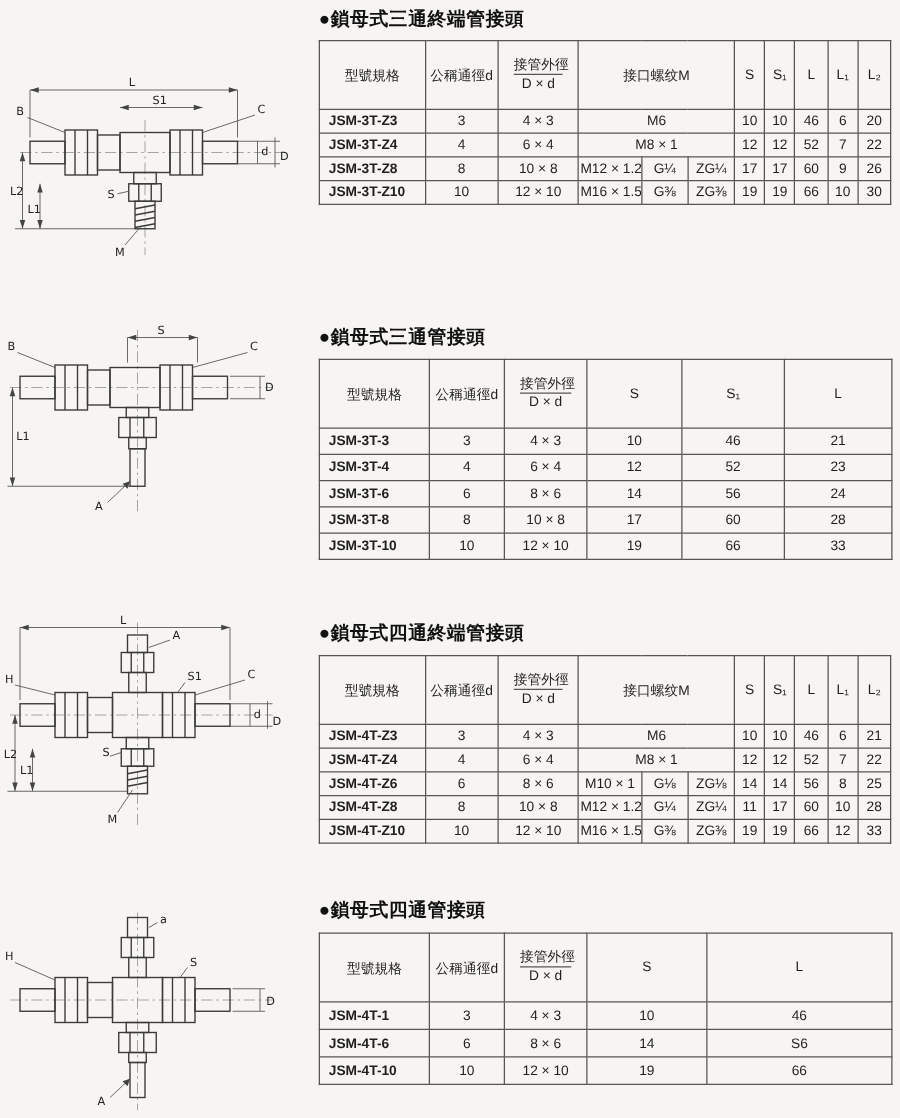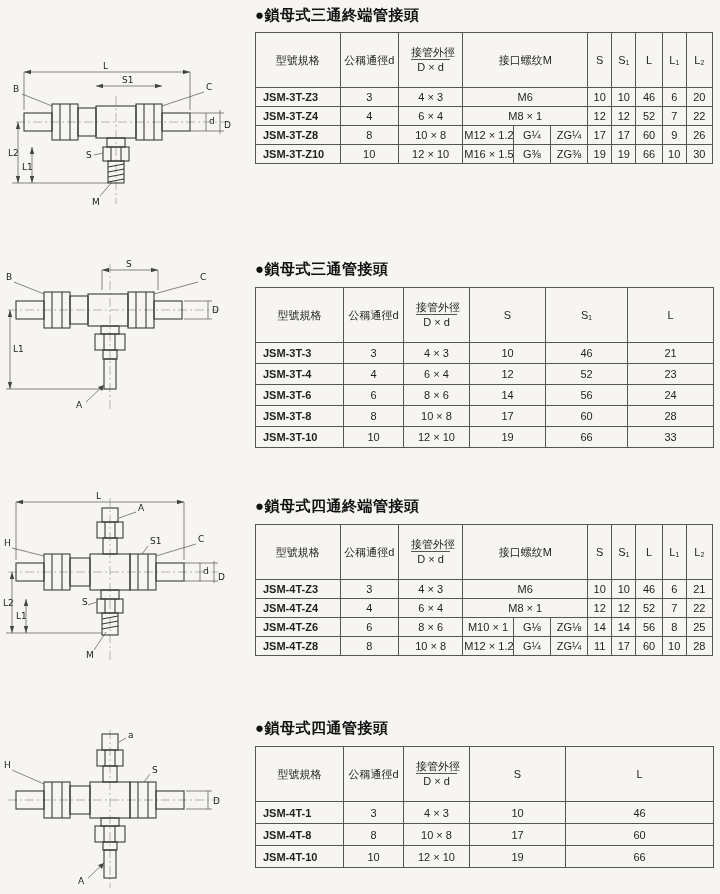--- a/index.html
+++ b/index.html
@@ -462,20 +462,33 @@
           <td>10 × 8</td>
           <td>M12 × 1.25</td>
           <td>G¼</td>
           <td>ZG¼</td>
           <td>11</td>
           <td>17</td>
           <td>60</td>
           <td>10</td>
           <td>28</td>
         </tr>
+        <tr>
+          <td class="model">JSM-4T-Z10</td>
+          <td>10</td>
+          <td>12 × 10</td>
+          <td>M16 × 1.5</td>
+          <td>G⅜</td>
+          <td>ZG⅜</td>
+          <td>19</td>
+          <td>19</td>
+          <td>66</td>
+          <td>12</td>
+          <td>33</td>
+        </tr>
       </tbody>
     </table>
   </div>
 </div>
 
 <div class="section" style="top:719px;">
   <div class="drawing" style="left:2px; top:7px;">
     <svg width="240" height="168" viewBox="0 0 240 168">
       <g class="cl">
         <line x1="6" y1="74" x2="216" y2="74"></line>
@@ -547,25 +560,25 @@
       </thead>
       <tbody>
         <tr>
           <td class="model">JSM-4T-1</td>
           <td>3</td>
           <td>4 × 3</td>
           <td>10</td>
           <td>46</td>
         </tr>
         <tr>
-          <td class="model">JSM-4T-8</td>
-          <td>8</td>
-          <td>10 × 8</td>
-          <td>17</td>
-          <td>60</td>
+          <td class="model">JSM-4T-6</td>
+          <td>6</td>
+          <td>8 × 6</td>
+          <td>14</td>
+          <td>S6</td>
         </tr>
         <tr>
           <td class="model">JSM-4T-10</td>
           <td>10</td>
           <td>12 × 10</td>
           <td>19</td>
           <td>66</td>
         </tr>
       </tbody>
     </table>

